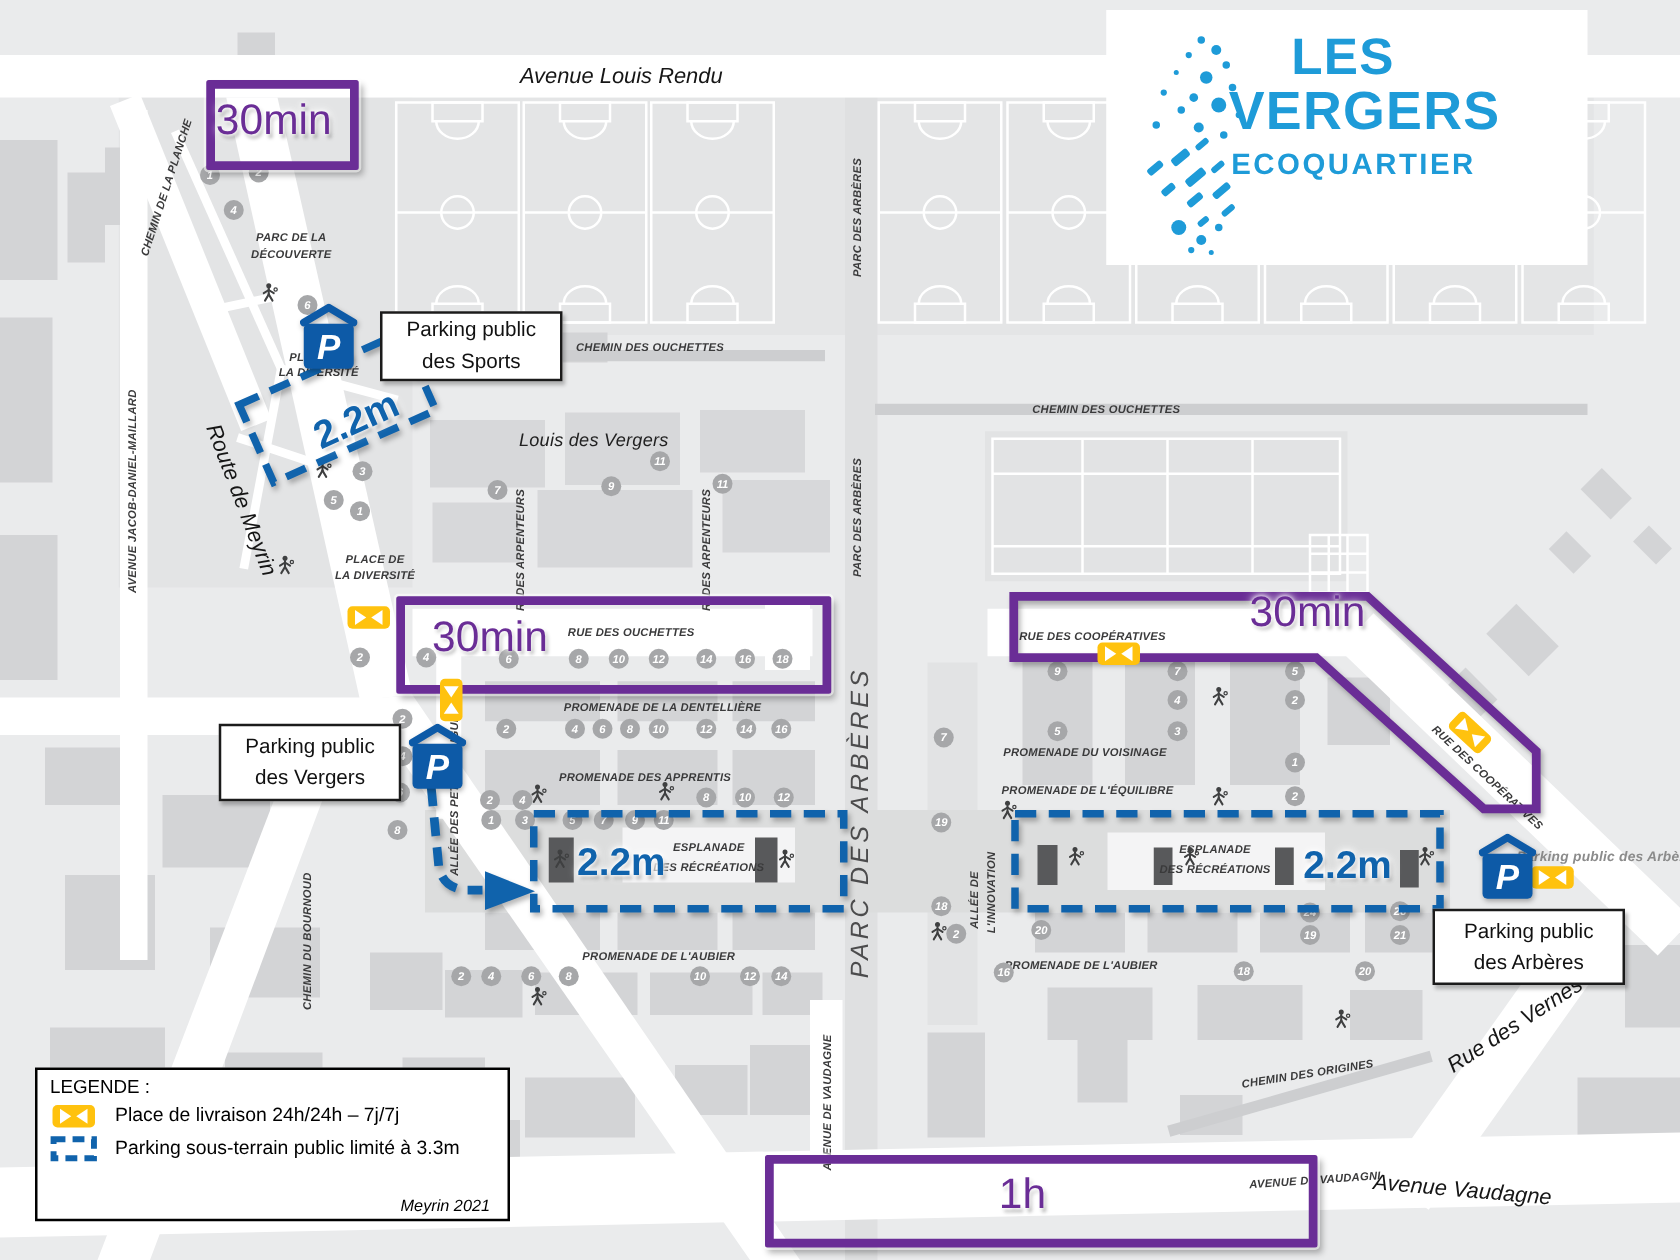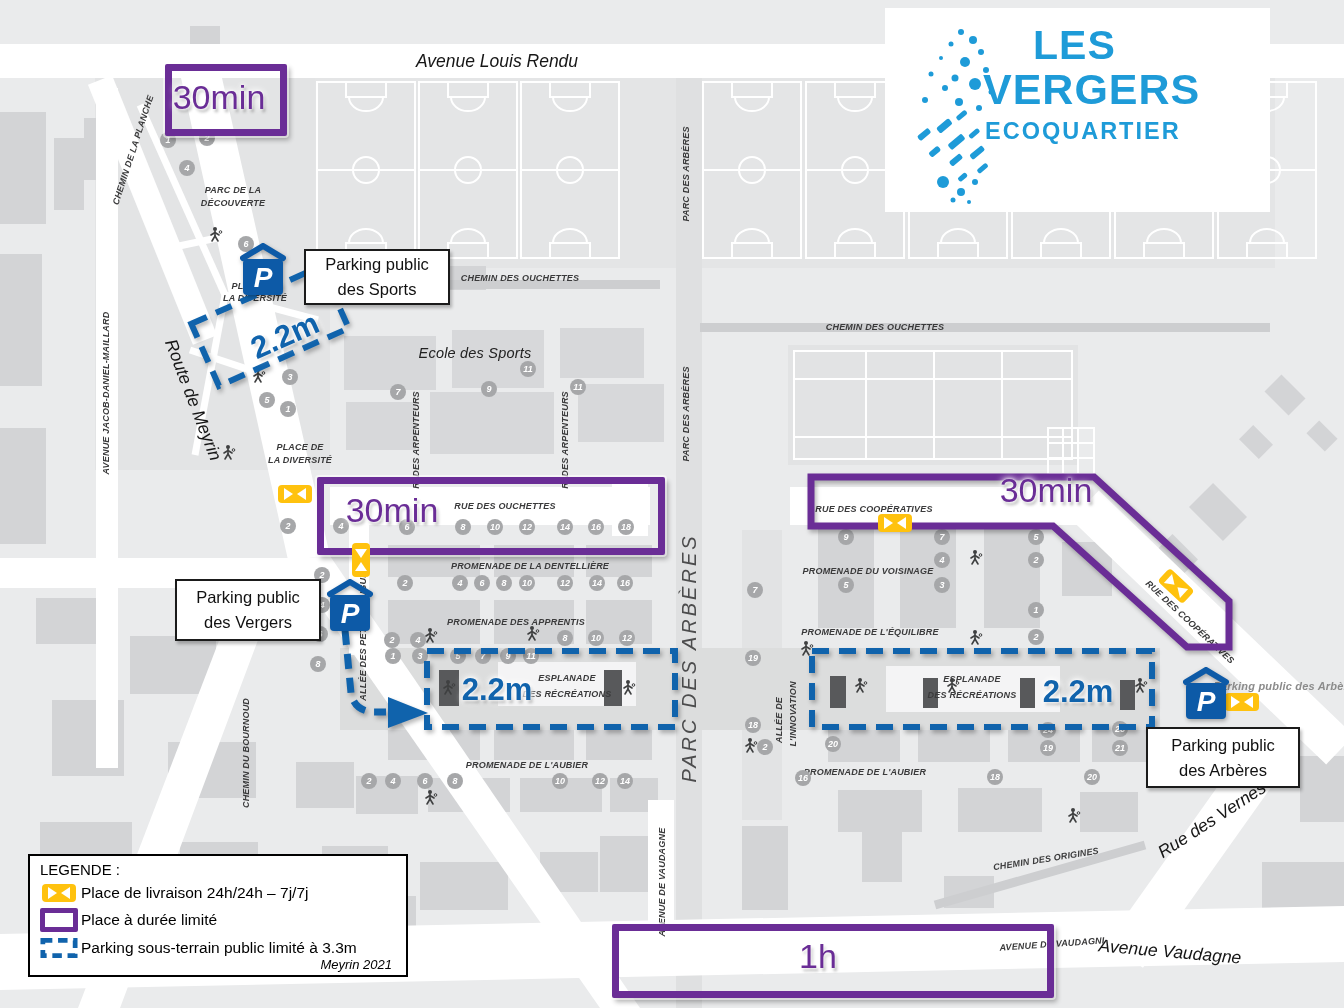--- a/index.html
+++ b/index.html
@@ -34,21 +34,21 @@
         align-items:center;justify-content:center;font-size:16.5px;color:#111;line-height:1.5;
         box-shadow:2px 3px 3px rgba(0,0,0,.25);}
   .logo{position:absolute;left:885px;top:8px;width:385px;height:204px;background:#fff;z-index:8;}
   .logo span{position:absolute;color:#1e9bd8;font-weight:bold;white-space:nowrap;}
   .logo .t1{left:100px;top:14px;font-size:41px;letter-spacing:1px;margin-left:48px;}
   .logo .t2{left:98px;top:57px;font-size:43px;letter-spacing:1px;}
   .logo .t3{left:100px;top:110px;font-size:23.5px;letter-spacing:2px;}
   .legend{position:absolute;left:28px;top:854px;width:380px;height:123px;background:#fff;border:2px solid #000;
         box-sizing:border-box;padding:5px 10px;z-index:9;}
   .legend .title{font-size:15px;color:#000;}
-  .lrow{display:flex;align-items:center;gap:3px;margin-top:5px;}
+  .lrow{display:flex;align-items:center;gap:14px;margin-top:5px;}
   .lrow .lic{width:38px;display:flex;justify-content:center;line-height:0;}
   .lrow .txt{font-size:15.5px;color:#000;white-space:nowrap;}
   .lic-purple{width:30px;height:14px;border:5px solid #6a2d96;border-radius:2px;}
   .credit{position:absolute;right:14px;bottom:3px;font-style:italic;font-size:13px;color:#000;}
 </style>
 </head>
 <body>
 
 <div class="stage">
 
@@ -276,32 +276,32 @@
       <span class="ml big" style="left: 1212px; top: 820px; transform: translate(-50%, -50%) rotate(-33deg);">Rue des Vernes</span>
       <span class="ml sm" style="left: 133px; top: 150px; transform: translate(-50%, -50%) rotate(-72deg);">CHEMIN DE LA PLANCHE</span>
       <span class="ml sm" style="left: 233px; top: 190px; transform: translate(-50%, -50%) rotate(0deg); text-align: center;">PARC DE LA</span>
       <span class="ml sm" style="left: 233px; top: 203px; transform: translate(-50%, -50%) rotate(0deg);">DÉCOUVERTE</span>
       <span class="ml sm" style="left: 255px; top: 286px; transform: translate(-50%, -50%) rotate(0deg);">PLACE DE</span>
       <span class="ml sm" style="left: 255px; top: 298px; transform: translate(-50%, -50%) rotate(0deg);">LA DIVERSITÉ</span>
       <span class="ml sm" style="left: 300px; top: 447px; transform: translate(-50%, -50%) rotate(0deg);">PLACE DE</span>
       <span class="ml sm" style="left: 300px; top: 460px; transform: translate(-50%, -50%) rotate(0deg);">LA DIVERSITÉ</span>
       <span class="ml sm" style="left: 520px; top: 278px; transform: translate(-50%, -50%) rotate(0deg);">CHEMIN DES OUCHETTES</span>
       <span class="ml sm" style="left: 885px; top: 327px; transform: translate(-50%, -50%) rotate(0deg);">CHEMIN DES OUCHETTES</span>
-      <span class="ml med" style="left: 475px; top: 353px; transform: translate(-50%, -50%) rotate(0deg);">Ecole des Sports</span>
+      <span class="ml med" style="left: 475px; top: 353px; transform: translate(-50%, -50%) rotate(0deg);">Louis des Vergers</span>
       <span class="ml sm" style="left: 686px; top: 174px; transform: translate(-50%, -50%) rotate(-90deg);">PARC DES ARBÈRES</span>
       <span class="ml sm" style="left: 686px; top: 414px; transform: translate(-50%, -50%) rotate(-90deg);">PARC DES ARBÈRES</span>
       <span class="ml parkbig" style="left: 689px; top: 658px; transform: translate(-50%, -50%) rotate(-90deg);">PARC DES ARBÈRES</span>
       <span class="ml sm" style="left: 416px; top: 440px; transform: translate(-50%, -50%) rotate(-90deg);">R. DES ARPENTEURS</span>
       <span class="ml sm" style="left: 565px; top: 440px; transform: translate(-50%, -50%) rotate(-90deg);">R. DES ARPENTEURS</span>
       <span class="ml sm" style="left: 505px; top: 506px; transform: translate(-50%, -50%) rotate(0deg);">RUE DES OUCHETTES</span>
       <span class="ml sm" style="left: 874px; top: 509px; transform: translate(-50%, -50%) rotate(0deg);">RUE DES COOPÉRATIVES</span>
       <span class="ml sm" style="left: 1190px; top: 622px; transform: translate(-50%, -50%) rotate(43deg);">RUE DES COOPÉRATIVES</span>
       <span class="ml sm" style="left: 530px; top: 566px; transform: translate(-50%, -50%) rotate(0deg);">PROMENADE DE LA DENTELLIÈRE</span>
       <span class="ml sm" style="left: 516px; top: 622px; transform: translate(-50%, -50%) rotate(0deg);">PROMENADE DES APPRENTIS</span>
-      <span class="ml sm" style="left: 868px; top: 571px; transform: translate(-50%, -50%) rotate(0deg);">PROMENADE DU VOISINAGE</span>
+      <span class="ml sm" style="left: 868px; top: 602px; transform: translate(-50%, -50%) rotate(0deg);">PROMENADE DU VOISINAGE</span>
       <span class="ml sm" style="left: 870px; top: 632px; transform: translate(-50%, -50%) rotate(0deg);">PROMENADE DE L'ÉQUILIBRE</span>
       <span class="ml sm" style="left: 527px; top: 765px; transform: translate(-50%, -50%) rotate(0deg);">PROMENADE DE L'AUBIER</span>
       <span class="ml sm" style="left: 865px; top: 772px; transform: translate(-50%, -50%) rotate(0deg);">PROMENADE DE L'AUBIER</span>
       <span class="ml sm" style="left: 567px; top: 678px; transform: translate(-50%, -50%) rotate(0deg);">ESPLANADE</span>
       <span class="ml sm" style="left: 567px; top: 694px; transform: translate(-50%, -50%) rotate(0deg);">DES RÉCRÉATIONS</span>
       <span class="ml sm" style="left: 972px; top: 679px; transform: translate(-50%, -50%) rotate(0deg);">ESPLANADE</span>
       <span class="ml sm" style="left: 972px; top: 695px; transform: translate(-50%, -50%) rotate(0deg);">DES RÉCRÉATIONS</span>
       <span class="ml sm" style="left: 363px; top: 633px; transform: translate(-50%, -50%) rotate(-90deg);">ALLÉE DES PETITES FUGUES</span>
       <span class="ml sm" style="left: 779px; top: 720px; transform: translate(-50%, -50%) rotate(-90deg);">ALLÉE DE</span>
       <span class="ml sm" style="left: 793px; top: 714px; transform: translate(-50%, -50%) rotate(-90deg);">L'INNOVATION</span>
@@ -695,26 +695,20 @@
         <svg width="36" height="20" viewBox="0 0 36 20">
             <rect x="1" y="1" width="34" height="18" rx="4" fill="#FFC20E"></rect>
             <path d="M7,4 L16,10 L7,16 Z" fill="#fff"></path>
             <path d="M29,4 L20,10 L29,16 Z" fill="#fff"></path>
           </svg>
       </span>
       <span class="txt">Place de livraison 24h/24h – 7j/7j</span>
     </div>
     <div class="lrow">
       <span class="lic">
-          <span class="lic-purple"></span>
-        </span>
-      <span class="txt">Place à durée limité</span>
-    </div>
-    <div class="lrow">
-      <span class="lic">
         <svg width="40" height="22" viewBox="0 0 40 22">
             <rect x="3" y="3" width="34" height="16" fill="none" stroke="#1063ac" stroke-width="5" stroke-dasharray="10 6"></rect>
           </svg>
       </span>
       <span class="txt">Parking sous-terrain public limité à 3.3m</span>
     </div>
     <div class="credit">Meyrin 2021</div>
   </div>
 
 </div>

